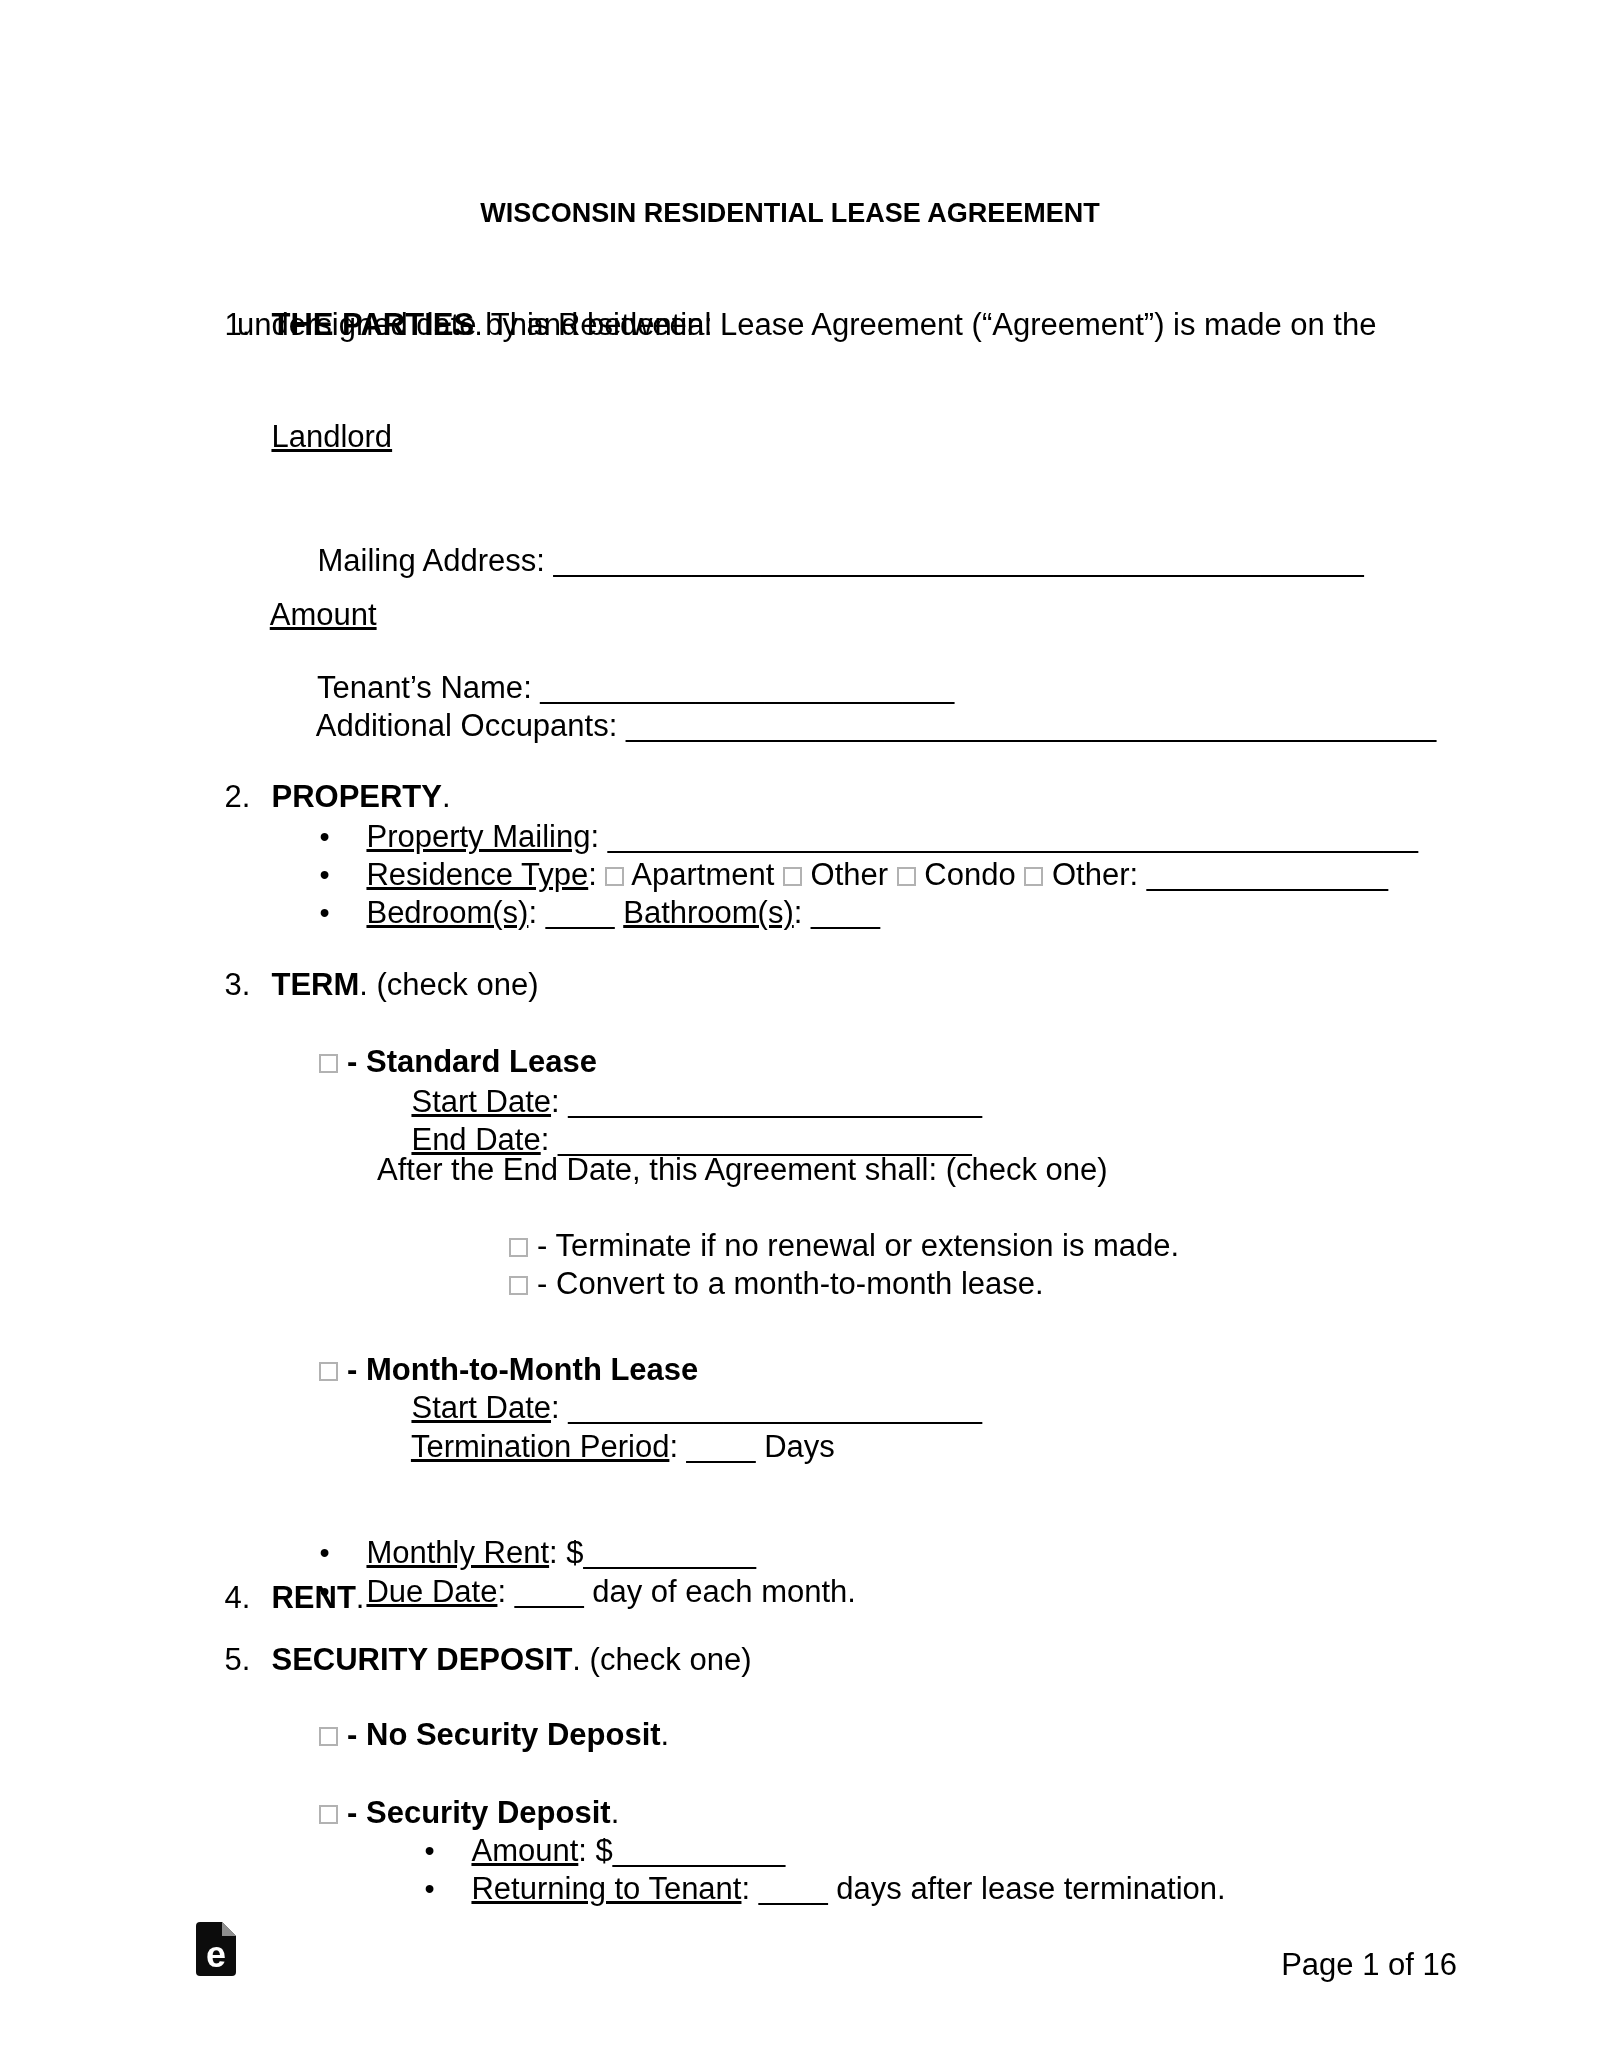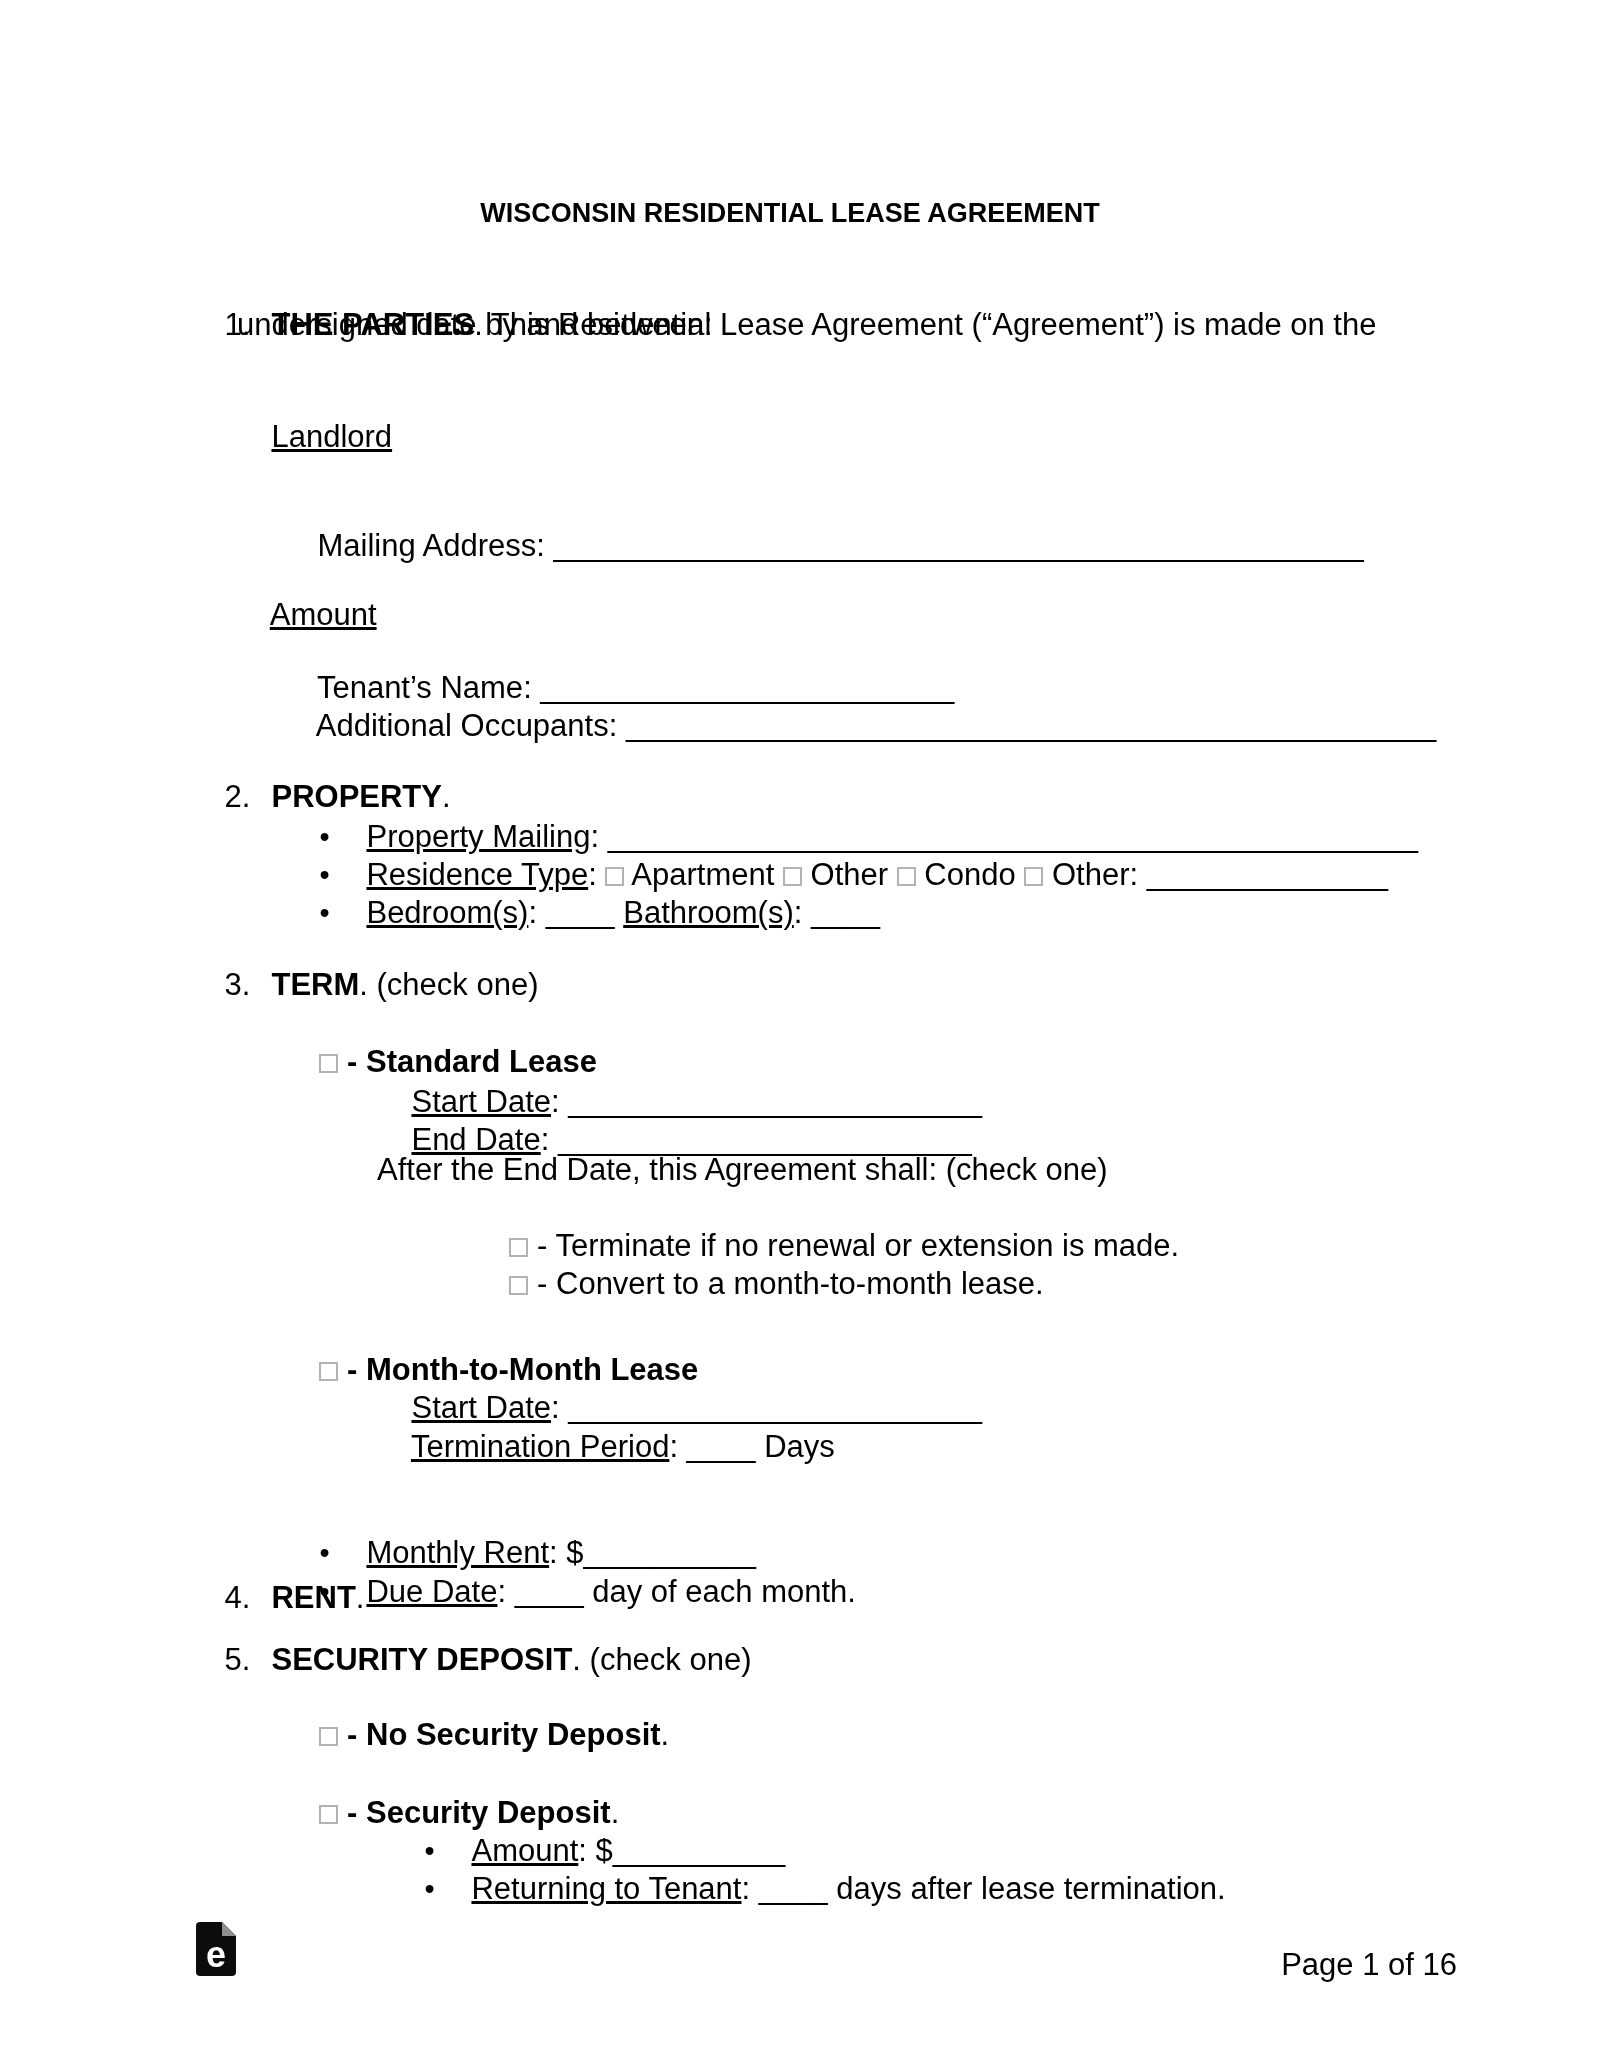--- a/index.html
+++ b/index.html
@@ -65,21 +65,21 @@
 
   <div class="line at-num" style="top:268px;">
     <span class="num">1.</span><span class="b">THE PARTIES</span><span>. This Residential Lease Agreement (“Agreement”) is made on the</span>
   </div>
   <div class="line at-body" style="top:306px;">undersigned date by and between:</div>
 
   <div class="line at-body" style="top:380px;">
     <span class="u">Landlord</span>
   </div>
 
-  <div class="line at-sub" style="top:489px;">
+  <div class="line at-sub" style="top:504px;">
     <span>Mailing Address</span><span>: </span><span>_______________________________________________</span>
   </div>
 
   <div class="line at-body" style="top:558px;">
     <span class="u">Amount</span>
   </div>
 
   <div class="line at-sub" style="top:631px;">
     <span>Tenant’s Name</span><span>: </span><span>________________________</span>
   </div>

